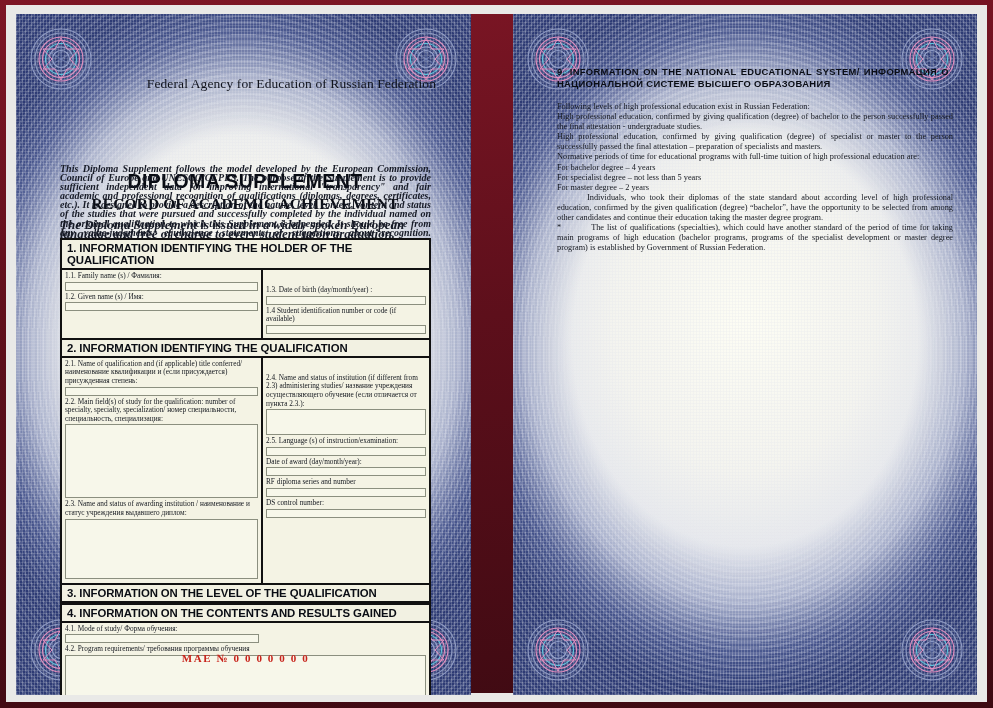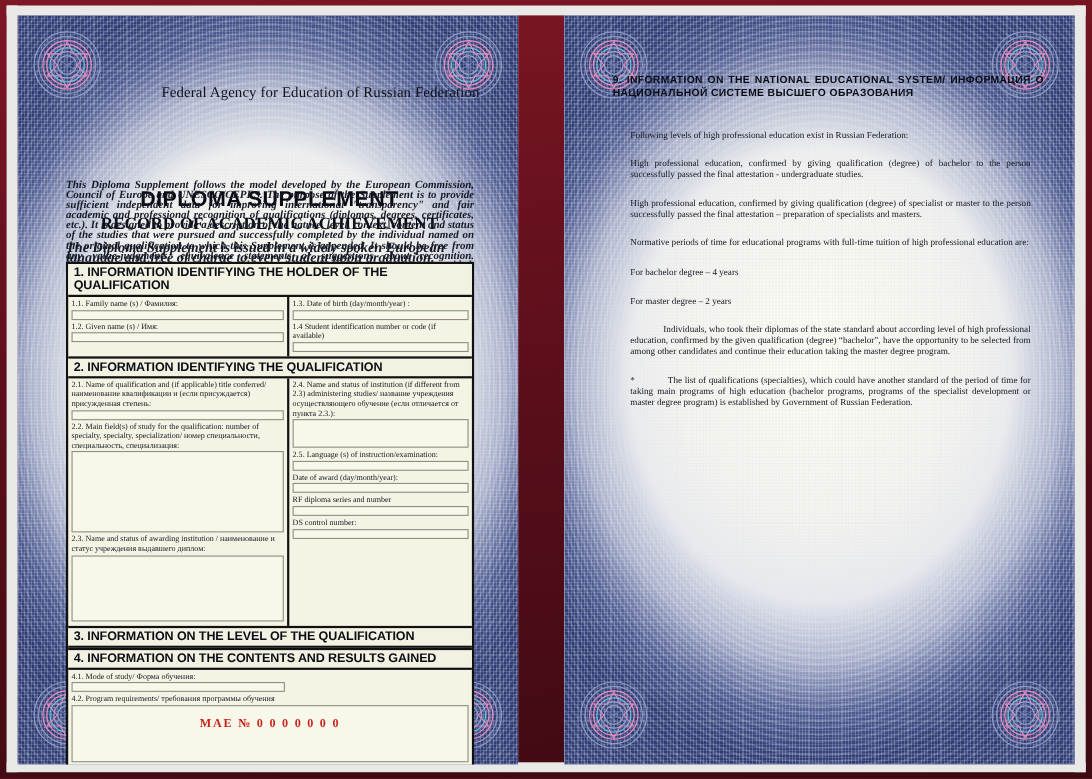--- a/index.html
+++ b/index.html
@@ -128,21 +128,21 @@
     font-weight: bold; font-size: 11.4px;
     color: #0a0d14; padding: 2px 16px 2px 5px;
     border-bottom: 2px solid #111;
     border-top: 2px solid #111;
     background: #f2f1e2;
     letter-spacing: -.1px;
   }
   .form > .sec-head:first-child { border-top: none; }
   .cols { display: flex; }
   .colL { width: 201px; border-right: 2px solid #111; padding: 1px 3px 2px 3px; }
-  .colR { width: 166px; padding: 1px 3px 2px 3px; }
+  .colR { width: 166px; padding: 15px 3px 2px 3px; }
   .full { padding: 1px 3px 2px 3px; }
   .lbl {
     font-size: 7.3px; line-height: 8.6px; color: #14181f;
     margin: 1px 0 1px 0;
   }
   .fld {
     border: 1px solid #8b8f7f;
     background: #f7f7ea;
     height: 9px; margin-bottom: 2px;
   }
@@ -164,21 +164,21 @@
     font-family: "Liberation Sans", sans-serif;
     font-weight: bold; font-size: 9.4px; line-height: 12px;
     color: #0a0d15;
     text-align: justify; text-align-last: left;
     letter-spacing: .35px;
   }
   .r-body {
     position: absolute; left: 44px; top: 88px; width: 396px;
     font-size: 8.3px; line-height: 10.1px; color: #14171f;
   }
-  .r-body p { margin: 16px; }
+  .r-body p { margin: 0; }
   .r-body p.just { text-align: justify; }
   .r-body .ind { display: inline-block; width: 30px; }
 </style>
 </head>
 <body>
 
 <div id="scan">
 
   <div class="mat top"></div>
   <div class="mat bottom"></div>
@@ -463,20 +463,21 @@
     </svg>
 
     <div class="r-head">9.  INFORMATION  ON  THE  NATIONAL  EDUCATIONAL  SYSTEM/  ИНФОРМАЦИЯ  О  НАЦИОНАЛЬНОЙ СИСТЕМЕ ВЫСШЕГО ОБРАЗОВАНИЯ</div>
 
     <div class="r-body">
       <p>Following levels of high professional education exist in Russian Federation:</p>
       <p class="just">High professional education, confirmed by giving qualification (degree) of bachelor to the person successfully passed the final attestation - undergraduate studies.</p>
       <p class="just">High professional education, confirmed by giving qualification (degree) of specialist or master to the person successfully passed the final attestation – preparation of specialists and masters.</p>
       <p>Normative periods of time for educational programs with full-time tuition of high professional education are:</p>
       <p>For bachelor degree – 4 years</p>
+      <p>For specialist degree – not less than 5 years</p>
       <p>For master degree – 2 years</p>
       <p class="just"><span class="ind"></span><span>Individuals, who took their diplomas of the state standard about according level of high professional education, confirmed by the given qualification (degree) “bachelor”, have the opportunity to be selected from among other candidates and continue their education taking the master degree program.</span></p>
       <p class="just"><span>*</span><span class="ind"></span><span>The list of qualifications (specialties), which could have another standard of the period of time for taking main programs of high education (bachelor programs, programs of the specialist development or master degree program) is established by Government of Russian Federation.</span></p>
     </div>
 
   </div>
 
 </div>
 
 </body></html>

